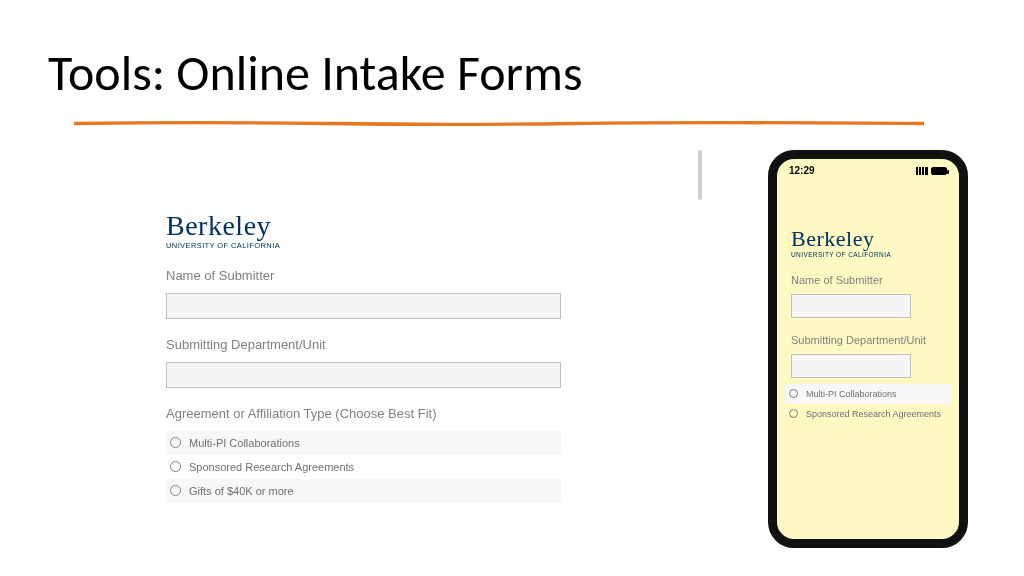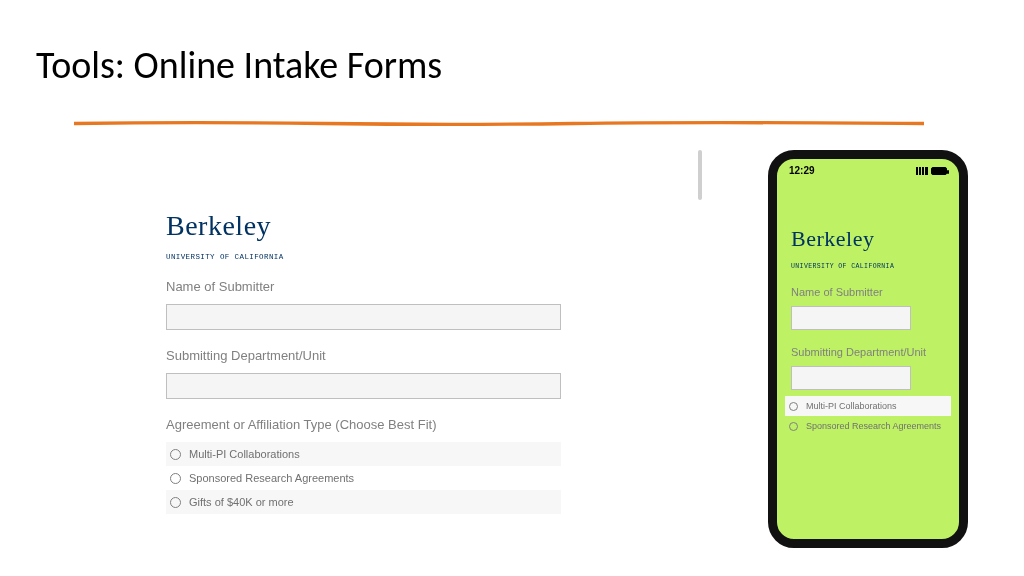--- a/index.html
+++ b/index.html
@@ -5,24 +5,24 @@
   * { box-sizing: border-box; margin: 0; padding: 0; }
   body {
     width: 1024px;
     height: 576px;
     background: #fff;
     font-family: "Segoe UI", Arial, sans-serif;
     overflow: hidden;
     position: relative;
   }
   .slide-title {
-    font-size: 38px;
+    font-size: 50px;
     font-weight: 400;
     color: #000;
-    padding: 42px 0 0 36px;
+    padding: 42px 0 0 48px;
     font-family: Calibri, "Segoe UI", Arial, sans-serif;
   }
   .underline {
     position: absolute;
     left: 74px;
     top: 112px;
     width: 850px;
     height: 5px;
   }
   .underline svg { width: 100%; height: 100%; }
@@ -36,42 +36,42 @@
   }
   .berk-logo .b-name {
     font-family: Georgia, "Times New Roman", serif;
     font-size: 28px;
     color: #003262;
     letter-spacing: 0.5px;
     line-height: 1;
     margin-top: 44px;
   }
   .berk-logo .b-sub {
-    font-family: Liberation Mono, monospace;
+    font-family: Liberation Sans, sans-serif;
     font-size: 7.5px;
     color: #003262;
     letter-spacing: 0.4px;
-    margin-top: 13px;
+    margin-top: 1px;
   }
   .field-label {
     font-size: 13px;
     color: #808080;
     margin-top: 18px;
     font-weight: 400;
   }
   .text-input {
     width: 100%;
     height: 26px;
     margin-top: 10px;
     background: #f5f5f5;
     border: 1px solid #bfbfbf;
   }
   .radio-row {
     display: flex;
-    align-items: flex-end;
+    align-items: flex-start;
     gap: 8px;
     padding: 6px 4px;
     font-size: 11px;
     color: #707070;
   }
   .radio-row:nth-child(odd) { background: #f7f7f7; }
   .radio-circle {
     width: 11px;
     height: 11px;
     border: 1.2px solid #808080;
@@ -93,21 +93,21 @@
 
   
   .phone {
     position: absolute;
     right: 56px;
     top: 150px;
     width: 200px;
     height: 398px;
     border: 9px solid #111;
     border-radius: 26px;
-    background: #bef264;
+    background: #fef9c3;
     overflow: hidden;
   }
   .phone-statusbar {
     display: flex;
     justify-content: space-between;
     align-items: center;
     font-size: 10px;
     font-weight: 600;
     padding: 6px 12px 2px 12px;
     color: #000;

